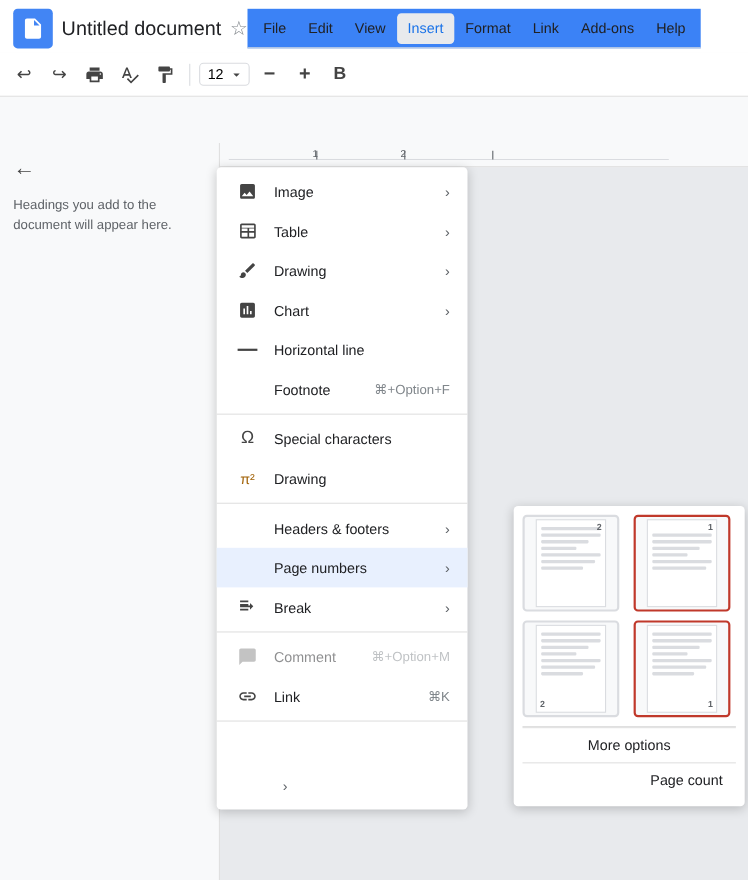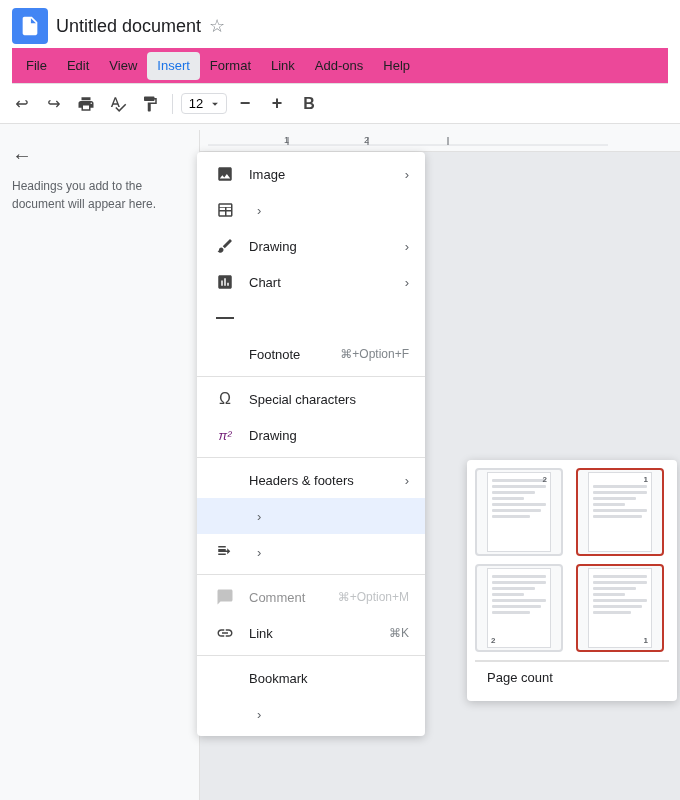--- a/index.html
+++ b/index.html
@@ -11,21 +11,21 @@
       height: 800px;
       overflow: hidden;
       position: relative;
     }
 
     
     .title-bar {
       background: #fff;
       padding: 8px 12px 0 12px;
       display: flex;
-      flex-direction: column;
+      flex-direction: row;
     }
     .doc-title-row {
       display: flex;
       align-items: center;
       gap: 8px;
       margin-bottom: 4px;
     }
     .doc-icon {
       width: 36px;
       height: 36px;
@@ -49,21 +49,21 @@
       font-size: 18px;
       cursor: pointer;
     }
 
     
     .menu-bar {
       display: flex;
       align-items: center;
       padding: 0 4px;
       height: 36px;
-      background: #ec4899;
+      background: #3b82f6;
       border-bottom: 1px solid #e0e0e0;
     }
     .menu-item {
       padding: 4px 10px;
       font-size: 13px;
       color: #202124;
       cursor: pointer;
       border-radius: 4px;
       height: 28px;
       display: flex;
@@ -230,21 +230,21 @@
       color: #202124;
       cursor: pointer;
       border-top: 1px solid #e0e0e0;
       text-align: center;
     }
     .submenu-page-count {
       padding: 8px 12px;
       font-size: 13px;
       color: #202124;
       cursor: pointer;
-      text-align: left;
+      text-align: right;
     }
     .submenu-divider {
       height: 1px;
       background: #e0e0e0;
       margin: 0;
     }
 
     
     .mini-doc {
       width: 64px;
@@ -359,20 +359,21 @@
       <span class="label">Image</span>
       <span class="arrow">›</span>
     </div>
 
     <div class="menu-row">
       <div class="icon-slot">
         <svg width="18" height="18" viewBox="0 0 24 24" fill="#444">
             <path d="M20 3H5c-1.1 0-2 .9-2 2v14c0 1.1.9 2 2 2h15c1.1 0 2-.9 2-2V5c0-1.1-.9-2-2-2zm0 2v3H5V5h15zm-8 14H5v-5h7v5zm0-7H5V9h7v3zm8 7h-6v-5h6v5zm0-7h-6V9h6v3z"></path>
           </svg>
       </div>
+      <span class="label">Table</span>
       <span class="arrow">›</span>
     </div>
 
     <div class="menu-row">
       <div class="icon-slot">
         <svg width="18" height="18" viewBox="0 0 24 24" fill="#444">
             <path d="M7 14c-1.66 0-3 1.34-3 3 0 1.31-1.16 2-2 2 .92 1.22 2.49 2 4 2 2.21 0 4-1.79 4-4 0-1.66-1.34-3-3-3zm13.71-9.37l-1.34-1.34c-.39-.39-1.02-.39-1.41 0L9 12.25 11.75 15l8.96-8.96c.39-.39.39-1.02 0-1.41z"></path>
           </svg>
       </div>
       <span class="label">Drawing</span>
@@ -386,57 +387,60 @@
           </svg>
       </div>
       <span class="label">Chart</span>
       <span class="arrow">›</span>
     </div>
 
     <div class="menu-row">
       <div class="icon-slot">
         <div style="width:18px;height:2px;background:#444;"></div>
       </div>
+      <span class="label">Horizontal line</span>
     </div>
 
     <div class="menu-row">
       <div class="icon-slot"></div>
       <span class="label">Footnote</span>
       <span class="shortcut">⌘+Option+F</span>
     </div>
     <div class="menu-divider"></div>
 
     <div class="menu-row">
       <div class="icon-slot" style="font-size:16px;color:#444;">Ω</div>
       <span class="label">Special characters</span>
     </div>
 
     <div class="menu-row">
-      <div class="icon-slot" style="font-size:13px;color:#701a75;font-style:italic;">π²</div>
+      <div class="icon-slot" style="font-size:13px;color:#a16207;">π²</div>
       <span class="label">Drawing</span>
     </div>
     <div class="menu-divider"></div>
 
     <div class="menu-row">
       <div class="icon-slot"></div>
       <span class="label">Headers &amp; footers</span>
       <span class="arrow">›</span>
     </div>
 
     <div class="menu-row highlighted">
       <div class="icon-slot"></div>
+      <span class="label">Page numbers</span>
       <span class="arrow">›</span>
     </div>
 
     <div class="menu-row">
       <div class="icon-slot">
         <svg width="18" height="18" viewBox="0 0 24 24" fill="#444">
             <path d="M13 4H3v2h10V4zm0 4H3v2h10V8zM3 16h10v-2H3v2zm12-4v3l4-4-4-4v3H3v2h12z"></path>
           </svg>
       </div>
+      <span class="label">Break</span>
       <span class="arrow">›</span>
     </div>
     <div class="menu-divider"></div>
 
     <div class="menu-row" style="opacity:0.5;">
       <div class="icon-slot">
         <svg width="18" height="18" viewBox="0 0 24 24" fill="#888">
             <path d="M20 2H4c-1.1 0-2 .9-2 2v18l4-4h14c1.1 0 2-.9 2-2V4c0-1.1-.9-2-2-2z"></path>
           </svg>
       </div>
@@ -450,21 +454,20 @@
             <path d="M3.9 12c0-1.71 1.39-3.1 3.1-3.1h4V7H7c-2.76 0-5 2.24-5 5s2.24 5 5 5h4v-1.9H7c-1.71 0-3.1-1.39-3.1-3.1zM8 13h8v-2H8v2zm9-6h-4v1.9h4c1.71 0 3.1 1.39 3.1 3.1s-1.39 3.1-3.1 3.1h-4V17h4c2.76 0 5-2.24 5-5s-2.24-5-5-5z"></path>
           </svg>
       </div>
       <span class="label">Link</span>
       <span class="shortcut">⌘K</span>
     </div>
     <div class="menu-divider"></div>
 
     <div class="menu-row">
       <div class="icon-slot"></div>
-      <span class="label">Bookmark</span>
     </div>
 
     <div class="menu-row">
       <div class="icon-slot"></div>
       <span class="arrow">›</span>
     </div>
   </div>
 
   <div class="submenu">
     <div class="submenu-options">
@@ -515,16 +518,17 @@
           <div class="mini-doc-line" style="width:80%"></div>
           <div class="mini-doc-line short"></div>
           <div class="mini-doc-line" style="width:100%"></div>
           <div class="mini-doc-line" style="width:90%"></div>
           <div class="mini-doc-line" style="width:70%"></div>
           <div class="mini-page-num bottom-right">1</div>
         </div>
       </div>
     </div>
     <div class="submenu-divider"></div>
+    <div class="submenu-more">More options</div>
     <div class="submenu-divider"></div>
     <div class="submenu-page-count">Page count</div>
   </div>
 </div>
 
 </body></html>

